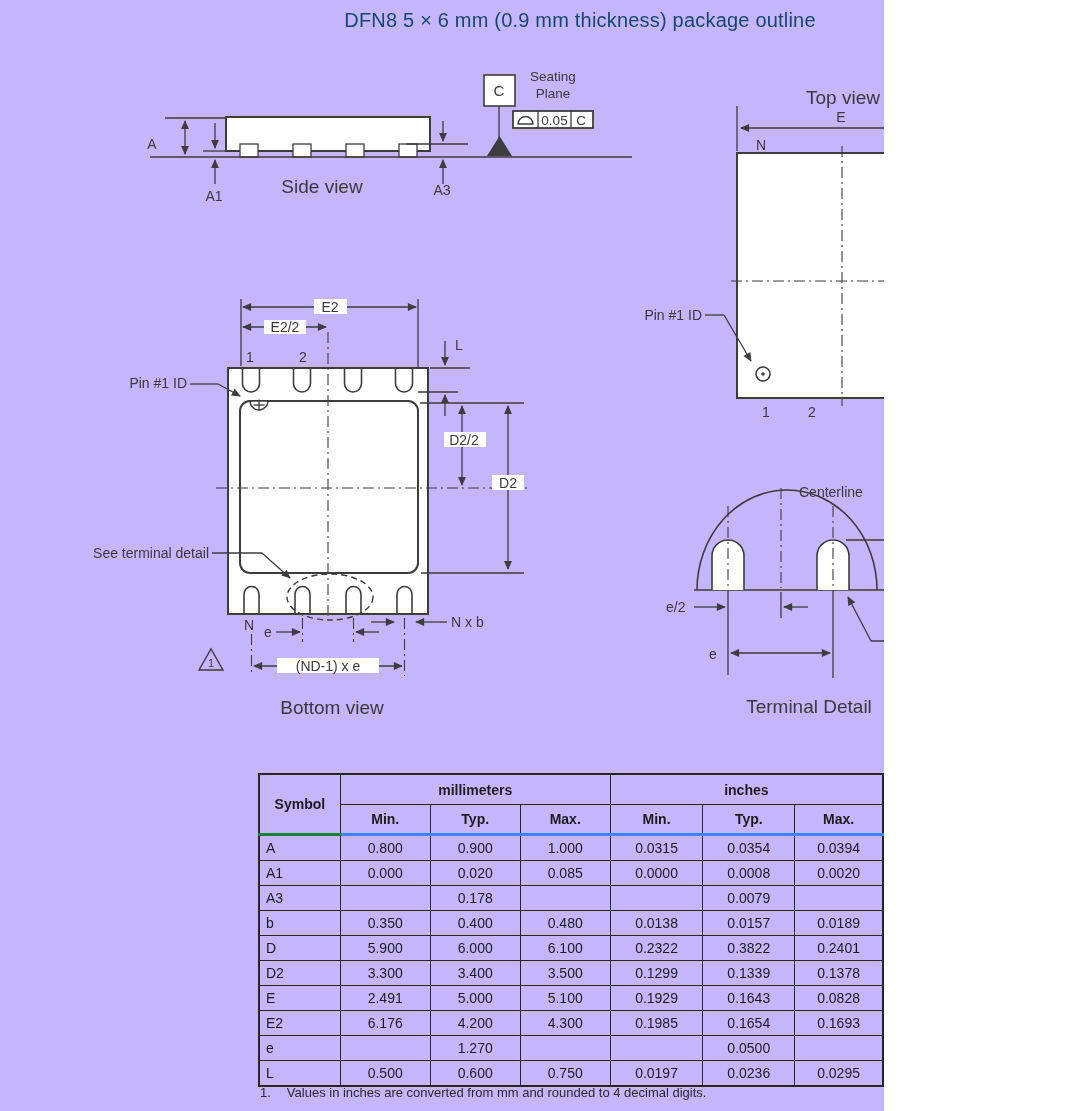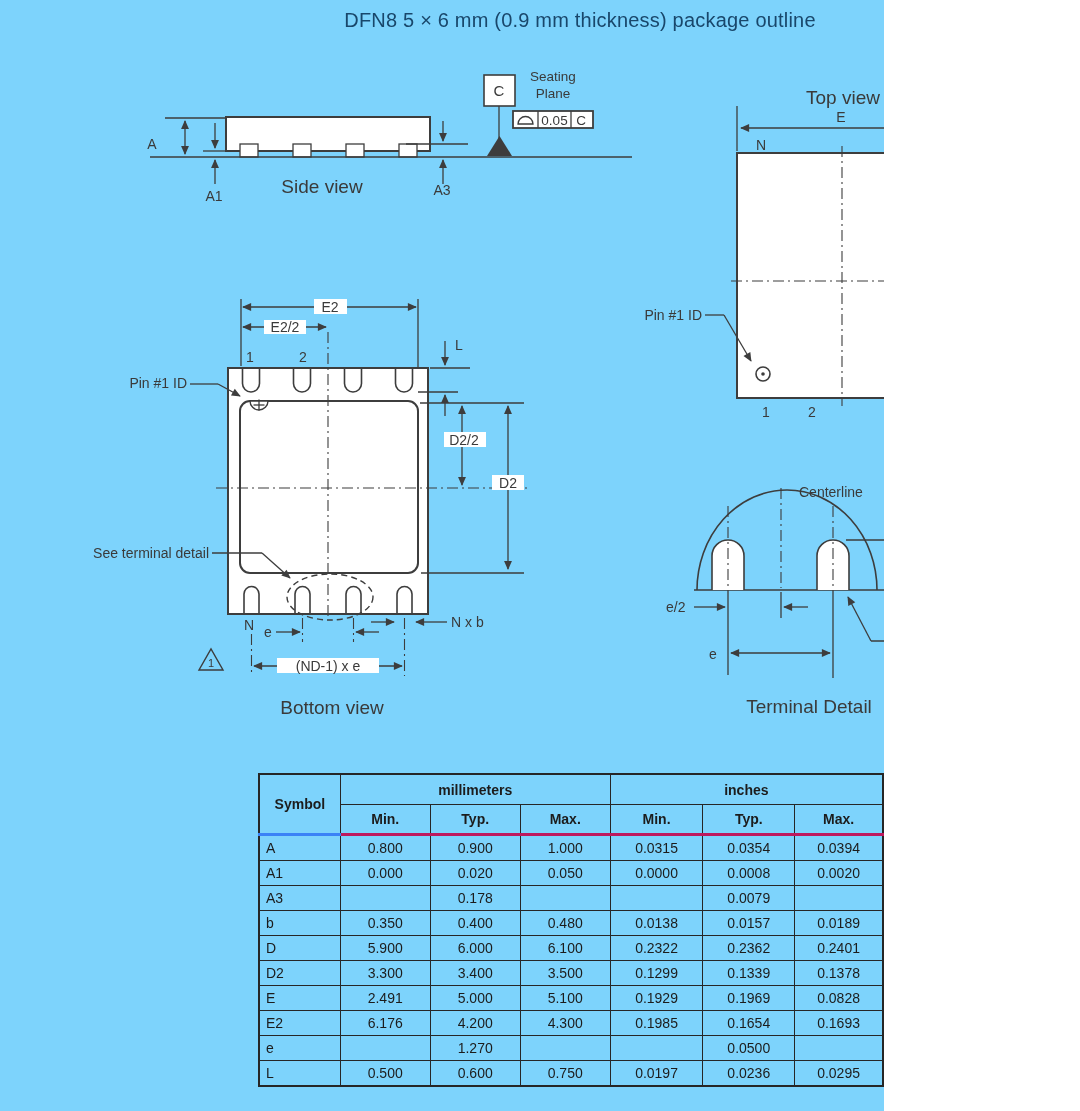--- a/index.html
+++ b/index.html
@@ -1,16 +1,16 @@
 <!DOCTYPE html>
 <html><head>
 <meta charset="utf-8">
 <style>
   html,body{margin:0;padding:0;background:#fff;}
-  .page{position:relative;width:884px;height:1111px;background:#7dd3fc;overflow:hidden;
+  .page{position:relative;width:884px;height:1111px;background:#c4b5fd;overflow:hidden;
         font-family:"Liberation Sans",sans-serif;}
   .doc-title{position:absolute;top:9px;left:80px;width:1000px;text-align:center;
         font-size:20px;font-weight:500;color:#19476b;letter-spacing:0.2px;}
   svg{position:absolute;left:0;top:0;}
   svg text{font-family:"Liberation Sans",sans-serif;font-size:14px;fill:#3a3a3a;}
   svg text.vtitle{font-size:19px;}
   svg text.sm{font-size:13.5px;}
   svg text.xs{font-size:11px;}
   .ln{stroke:#3d3d3d;stroke-width:1.3;fill:none;}
   .ln15{stroke:#3d3d3d;stroke-width:1.6;fill:none;}
@@ -19,22 +19,22 @@
   .dsh{stroke:#3d3d3d;stroke-width:1.4;fill:none;stroke-dasharray:6 4;}
   .fil{fill:#3d3d3d;stroke:none;}
   .wfill{fill:#fff;}
   .wbg{fill:#fff;stroke:none;}
   
   .dim-table{position:absolute;left:258px;top:773px;border-collapse:collapse;table-layout:fixed;
         border:2px solid #262626;color:#1c1c1c;}
   .dim-table th,.dim-table td{border:1px solid #262626;font-size:14px;padding:0;overflow:hidden;}
   .dim-table th{font-weight:bold;}
   .dim-table thead tr.h1 th{height:29px;margin-left:40px;}
-  .dim-table thead tr.h2 th{height:28px;border-bottom:3px solid #be185d;margin-left:40px;}
-  .dim-table th.symhead{border-bottom:3px solid #3b82f6;}
+  .dim-table thead tr.h2 th{height:28px;border-bottom:3px solid #3b82f6;margin-left:40px;}
+  .dim-table th.symhead{border-bottom:3px solid #15803d;}
   .dim-table td{height:24px;text-align:center;}
   .dim-table td.sym{text-align:left;padding-left:6px;}
   .footnote{position:absolute;left:260px;top:1085px;font-size:13px;color:#2a2a2a;}
   .footnote .fn-num{margin-right:16px;}
 </style>
 </head>
 <body>
 
 <div class="page">
 
@@ -291,21 +291,21 @@
         <td>0.900</td>
         <td>1.000</td>
         <td>0.0315</td>
         <td>0.0354</td>
         <td>0.0394</td>
       </tr>
       <tr>
         <td class="sym">A1</td>
         <td>0.000</td>
         <td>0.020</td>
-        <td>0.050</td>
+        <td>0.085</td>
         <td>0.0000</td>
         <td>0.0008</td>
         <td>0.0020</td>
       </tr>
       <tr>
         <td class="sym">A3</td>
         <td></td>
         <td>0.178</td>
         <td></td>
         <td></td>
@@ -320,39 +320,39 @@
         <td>0.0138</td>
         <td>0.0157</td>
         <td>0.0189</td>
       </tr>
       <tr>
         <td class="sym">D</td>
         <td>5.900</td>
         <td>6.000</td>
         <td>6.100</td>
         <td>0.2322</td>
-        <td>0.2362</td>
+        <td>0.3822</td>
         <td>0.2401</td>
       </tr>
       <tr>
         <td class="sym">D2</td>
         <td>3.300</td>
         <td>3.400</td>
         <td>3.500</td>
         <td>0.1299</td>
         <td>0.1339</td>
         <td>0.1378</td>
       </tr>
       <tr>
         <td class="sym">E</td>
         <td>2.491</td>
         <td>5.000</td>
         <td>5.100</td>
         <td>0.1929</td>
-        <td>0.1969</td>
+        <td>0.1643</td>
         <td>0.0828</td>
       </tr>
       <tr>
         <td class="sym">E2</td>
         <td>6.176</td>
         <td>4.200</td>
         <td>4.300</td>
         <td>0.1985</td>
         <td>0.1654</td>
         <td>0.1693</td>
@@ -371,14 +371,17 @@
         <td>0.500</td>
         <td>0.600</td>
         <td>0.750</td>
         <td>0.0197</td>
         <td>0.0236</td>
         <td>0.0295</td>
       </tr>
     </tbody>
   </table>
 
+  <div class="footnote">
+    <span class="fn-num">1.</span><span>Values in inches are converted from mm and rounded to 4 decimal digits.</span>
+  </div>
 
 </div>
 
 </body></html>

